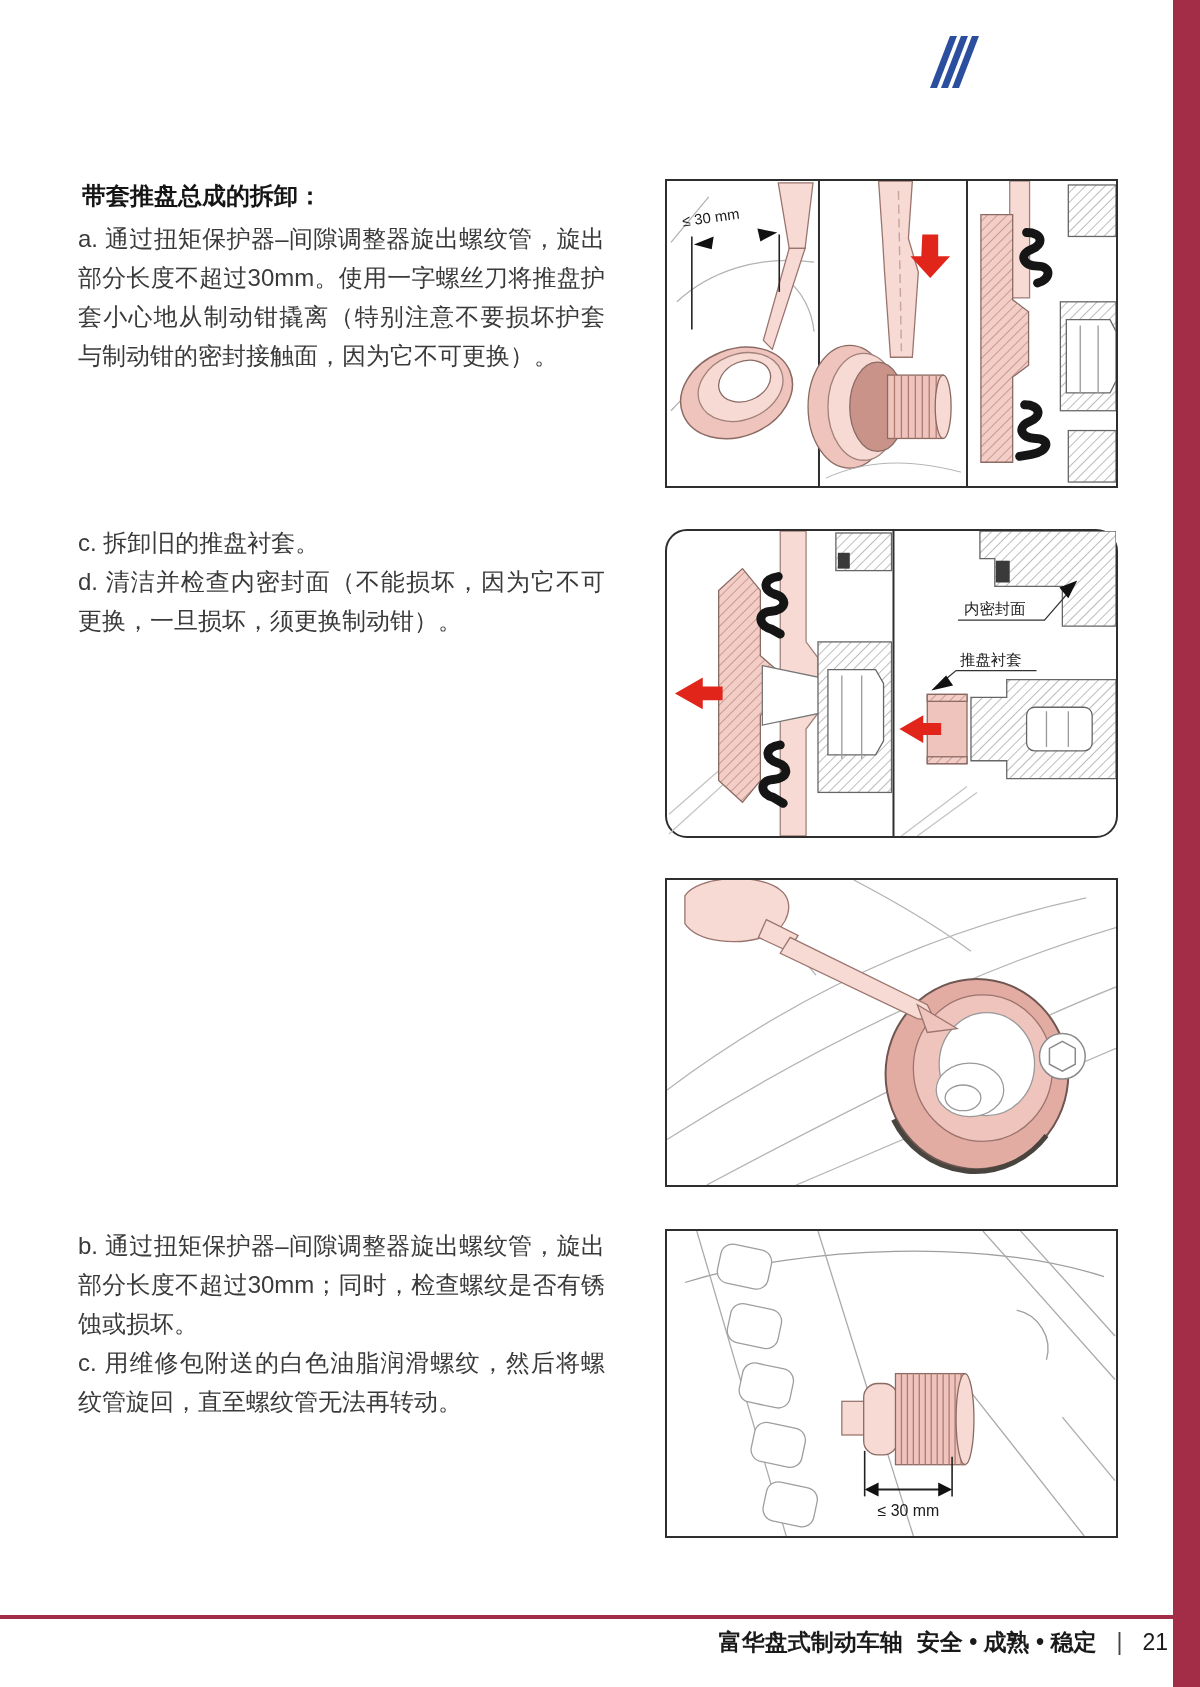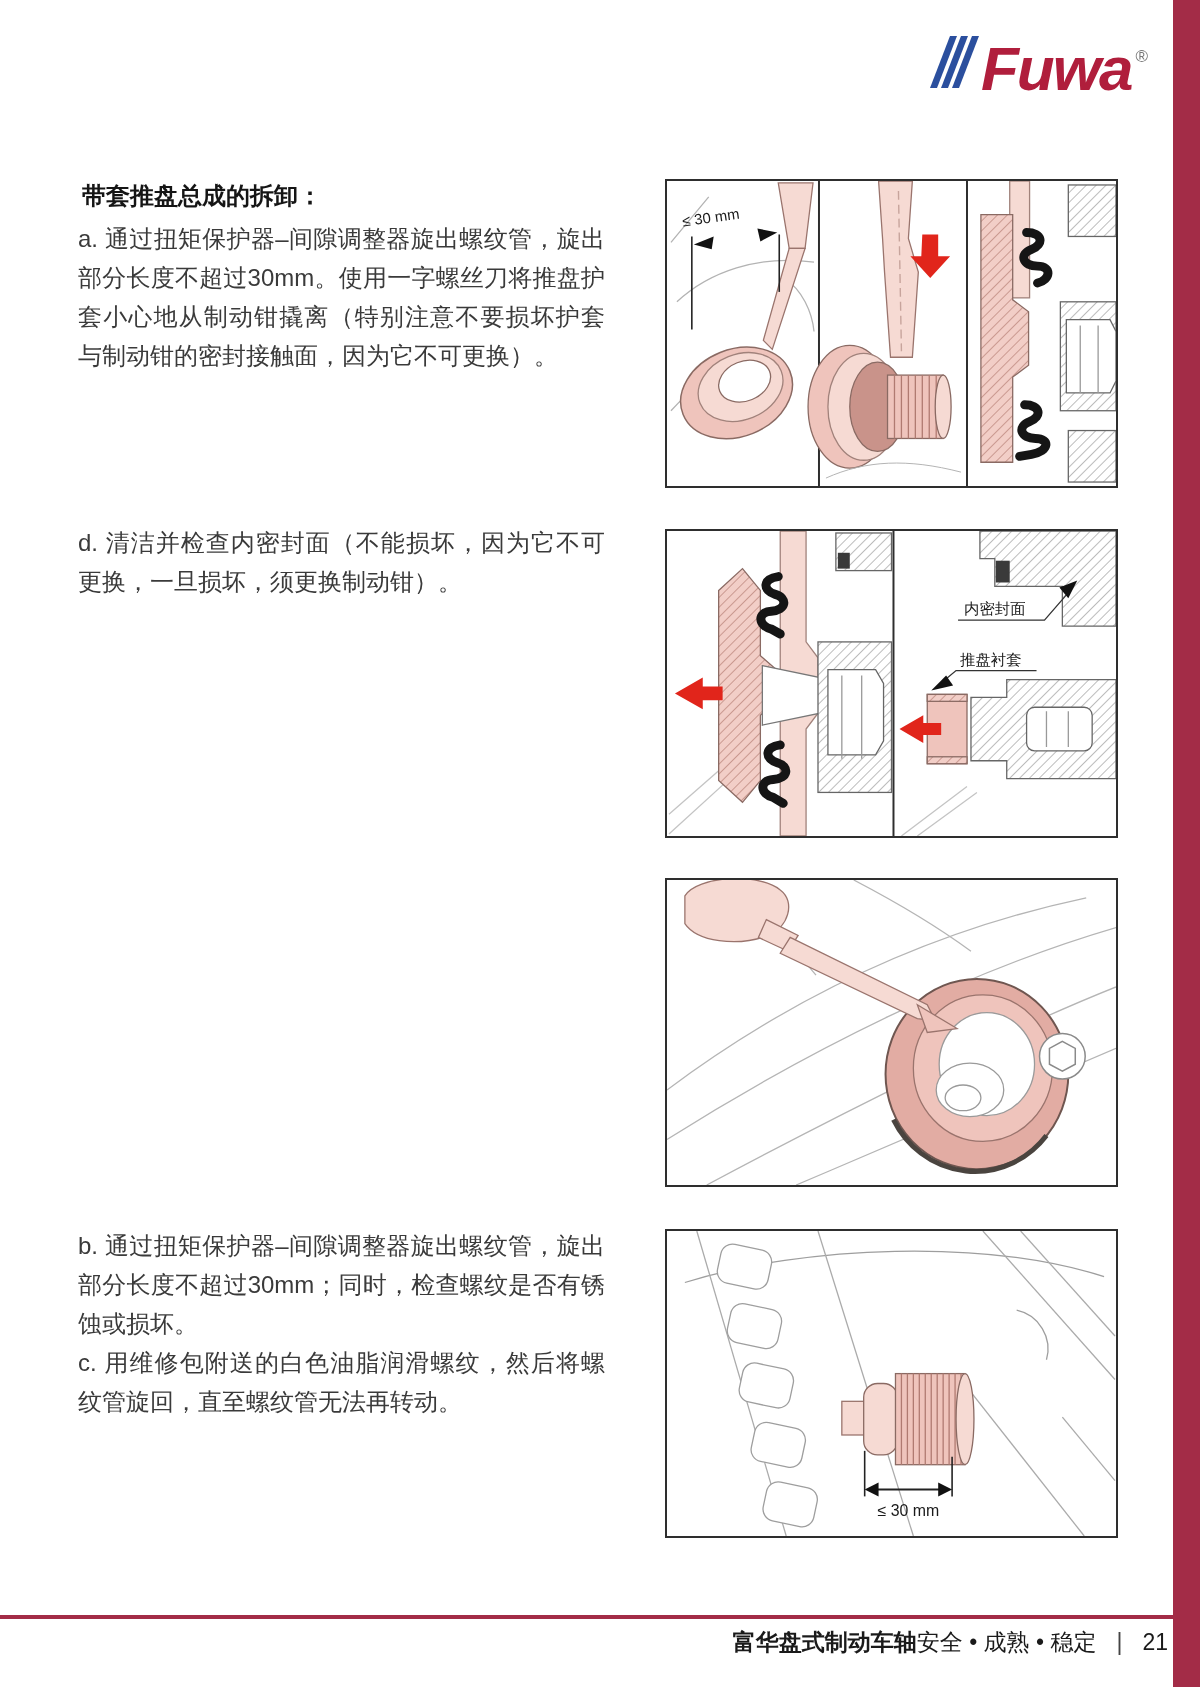--- a/index.html
+++ b/index.html
@@ -20,44 +20,44 @@
   .tb h3{margin:4px;font-size:24px;line-height:39px;font-weight:bold;color:#151515;}
   .tb p{margin:0;}
   
   .fig{position:absolute;left:665px;width:453px;height:309px;border:2px solid #2e2e2e;box-sizing:border-box;background:#fff;}
   .fig svg{display:block;width:100%;height:100%;}
   svg text{font-family:"Liberation Sans","DejaVu Sans",sans-serif;fill:#1a1a1a;}
   
   .footer-rule{position:absolute;left:0;top:1615px;width:1200px;height:4px;background:#A32C47;}
   .footer{position:absolute;top:1627px;right:32px;display:flex;align-items:baseline;font-size:23px;color:#1a1a1a;white-space:nowrap;}
   .footer .product{font-weight:bold;}
-  .footer .slogan{font-weight:normal;margin-left:0;}
+  .footer .slogan{font-weight:bold;margin-left:14px;}
   .footer .divider{font-weight:300;margin:0 20px;color:#444;}
   .footer .pageno{font-weight:normal;}
 </style>
 </head>
 <body>
 
 <div class="red-bar"></div>
 
 <div class="logo">
   <div class="logo-stripes">
       <span></span>
       <span></span>
       <span></span>
     </div>
-  <div class="logo-text"><span>Fuwa</span><span class="logo-reg">®</span></div>
 </div>
 
 <div class="tb" style="top:172px;">
   <h3>带套推盘总成的拆卸：</h3>
   <p>a. 通过扭矩保护器–间隙调整器旋出螺纹管，旋出部分长度不超过30mm。使用一字螺丝刀将推盘护套小心地从制动钳撬离（特别注意不要损坏护套与制动钳的密封接触面，因为它不可更换）。</p>
 </div>
 
 <div class="tb" style="top:523px;">
+  <p>c. 拆卸旧的推盘衬套。</p>
   <p>d. 清洁并检查内密封面（不能损坏，因为它不可更换，一旦损坏，须更换制动钳）。</p>
 </div>
 
 <div class="tb" style="top:872px;">
 </div>
 
 <div class="tb" style="top:1226px;">
   <p>b. 通过扭矩保护器–间隙调整器旋出螺纹管，旋出部分长度不超过30mm；同时，检查螺纹是否有锈蚀或损坏。</p>
   <p>c. 用维修包附送的白色油脂润滑螺纹，然后将螺纹管旋回，直至螺纹管无法再转动。</p>
 </div>
@@ -118,21 +118,21 @@
     <path d="M360,226 c16,0 18,12 5,17 c-13,5 -9,17 6,17 c15,0 14,13 -4,16 l-12,2" stroke="#151515" stroke-width="9" fill="none" stroke-linecap="round"></path>
     <rect x="404" y="4" width="48" height="52" fill="url(#f1g)" stroke="#666"></rect>
     <rect x="396" y="122" width="56" height="110" fill="url(#f1g)" stroke="#666"></rect>
     <path d="M402,140 h44 l6,12 v50 l-6,12 h-44 z" fill="#fff" stroke="#666"></path>
     <path d="M416,146 v68 M434,146 v68" stroke="#999" fill="none"></path>
     <rect x="404" y="252" width="48" height="52" fill="url(#f1g)" stroke="#666"></rect>
   </g>
 </svg>
 </div>
 
-<div class="fig" style="top:529px;">
+<div class="fig" style="top:529px;border-radius:22px;">
 <svg viewBox="0 0 452 308" preserveAspectRatio="none">
   <defs>
     <pattern id="f2p" width="7" height="7" patternTransform="rotate(45)" patternUnits="userSpaceOnUse">
       <rect width="7" height="7" fill="#F2CEC7"></rect>
           <line x1="0" y1="0" x2="0" y2="7" stroke="#C08B82" stroke-width="1.6"></line>
     </pattern>
     <pattern id="f2g" width="7" height="7" patternTransform="rotate(45)" patternUnits="userSpaceOnUse">
       <rect width="7" height="7" fill="#fff"></rect>
           <line x1="0" y1="0" x2="0" y2="7" stroke="#8f8f8f" stroke-width="1.2"></line>
     </pattern>

